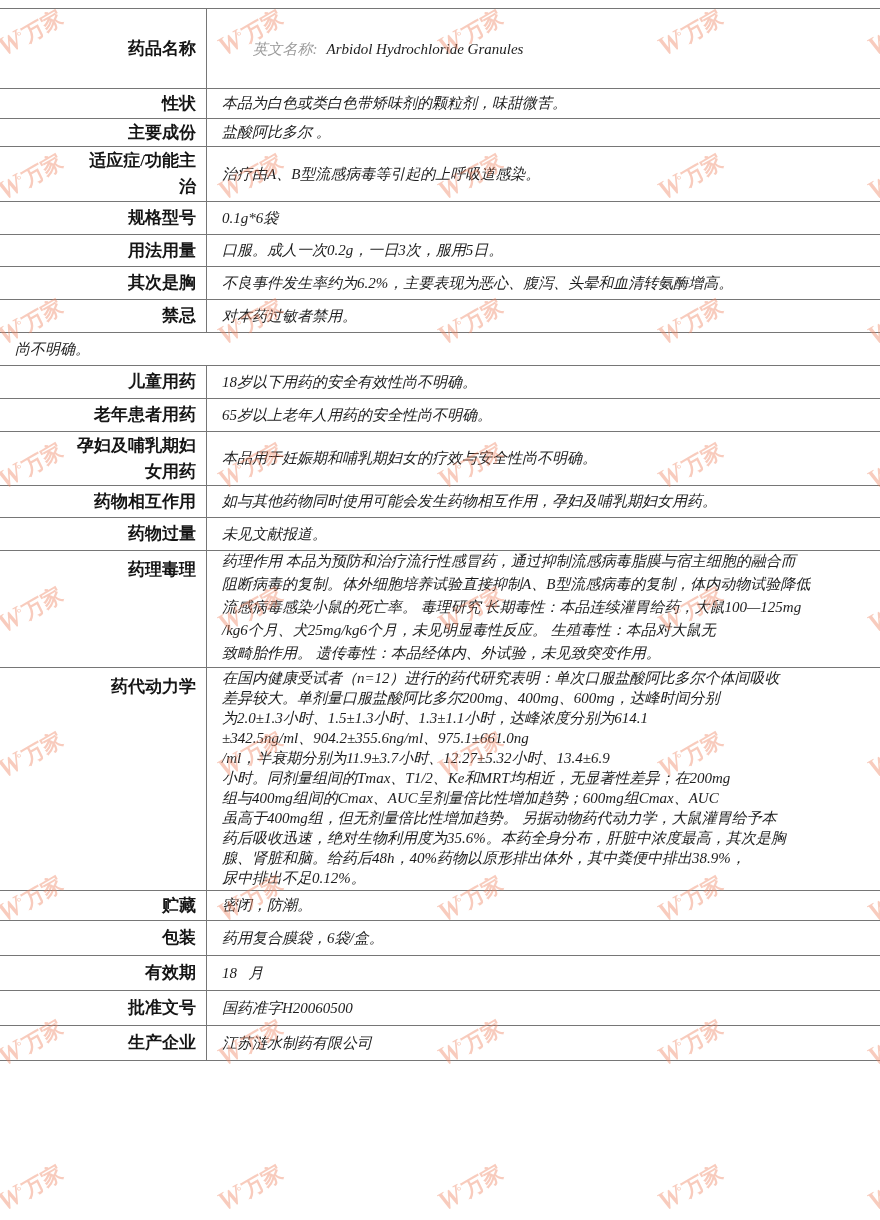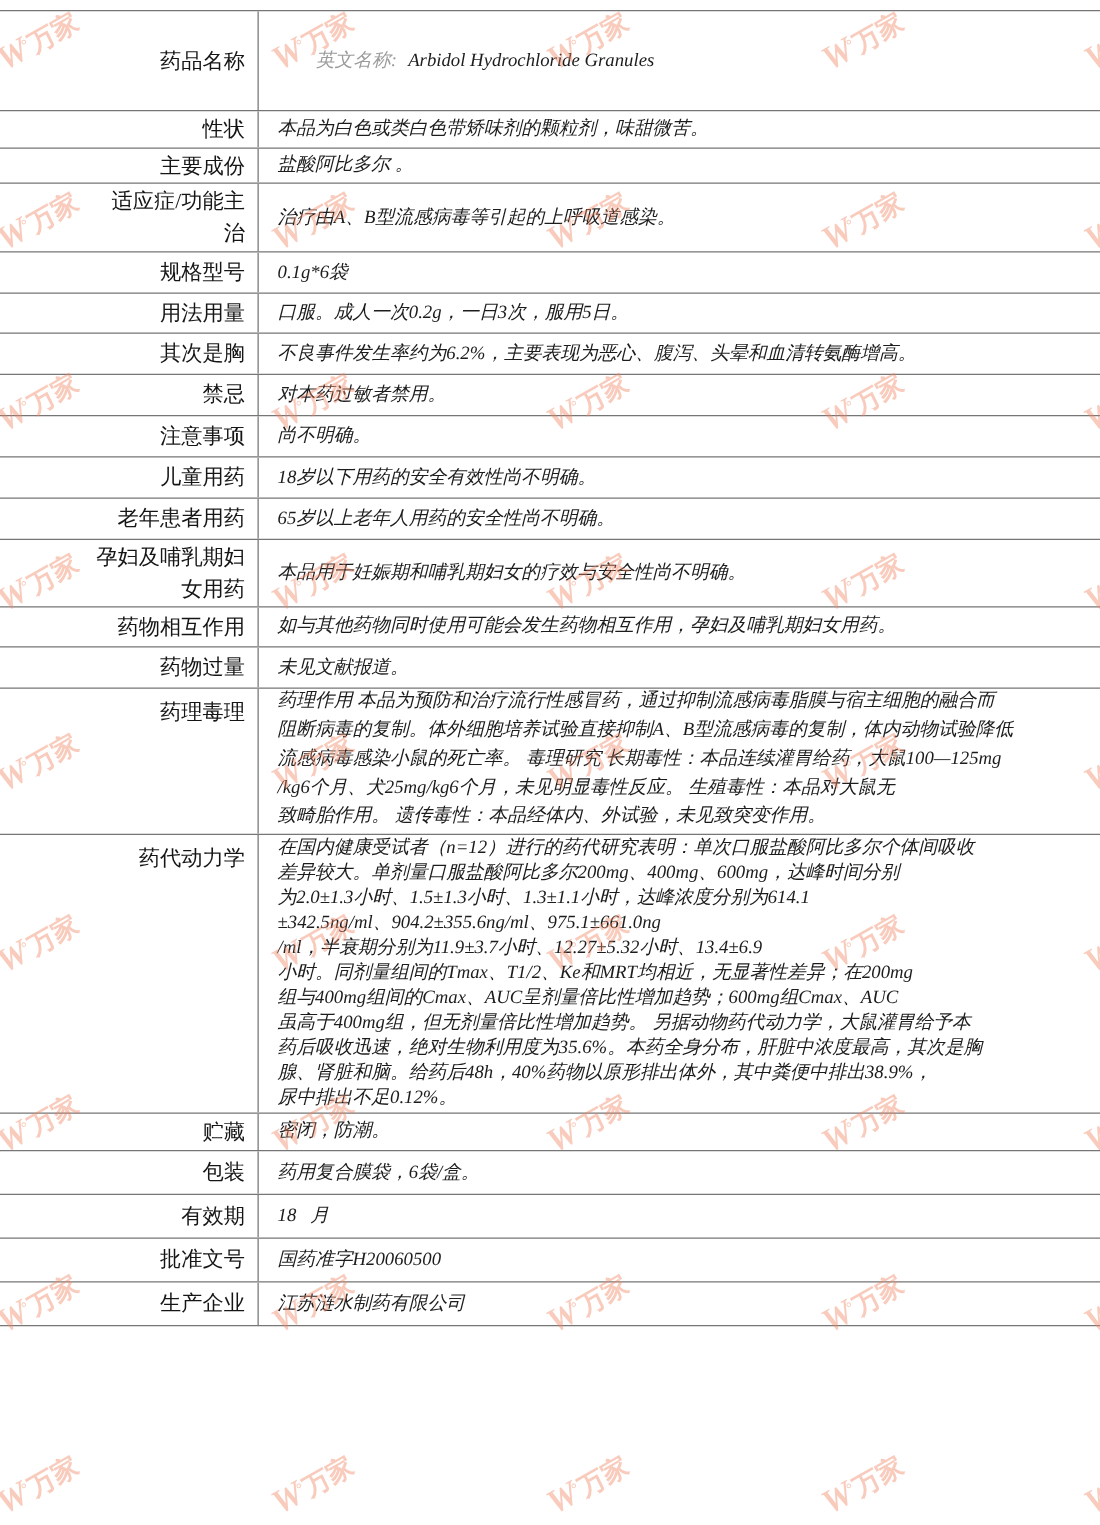--- a/index.html
+++ b/index.html
@@ -15,21 +15,21 @@
     border-top:1px solid #767676;
   }
   .row {
     display:flex; border-bottom:1px solid #767676; overflow:hidden;
     background:transparent;
   }
   .label-cell {
     width:207px; flex:0 0 207px; border-right:1px solid #767676;
     display:flex; align-items:center; justify-content:flex-end;
     text-align:right; padding:2px 10px 2px 75px;
-    font-weight:normal; font-size:17px; color:#151515; line-height:26px;
+    font-weight:bold; font-size:17px; color:#151515; line-height:26px;
   }
   .value-cell {
     flex:1 1 auto; display:flex; align-items:center;
     padding:2px 12px 2px 15px; font-size:15px; color:#1c1c1c;font-style:italic;
   }
   .vtext { white-space:pre-wrap; line-height:21px; }
 
   .row.top-align .label-cell { align-items:flex-start; padding-top:6px; }
   .row.top-align .value-cell { align-items:flex-end; padding-top:5px; }
   .row.lh23 .vtext { line-height:23px; }
@@ -115,21 +115,20 @@
     </div>
 
     <div class="row" style="height:33px">
       <div class="label-cell">禁忌</div>
       <div class="value-cell">
           <span class="vtext">对本药过敏者禁用。</span>
         </div>
     </div>
 
     <div class="row" style="height:33px">
-      <div class="label-cell">注意事项</div>
       <div class="value-cell">
           <span class="vtext">尚不明确。</span>
         </div>
     </div>
 
     <div class="row" style="height:33px">
       <div class="label-cell">儿童用药</div>
       <div class="value-cell">
           <span class="vtext">18岁以下用药的安全有效性尚不明确。</span>
         </div>

